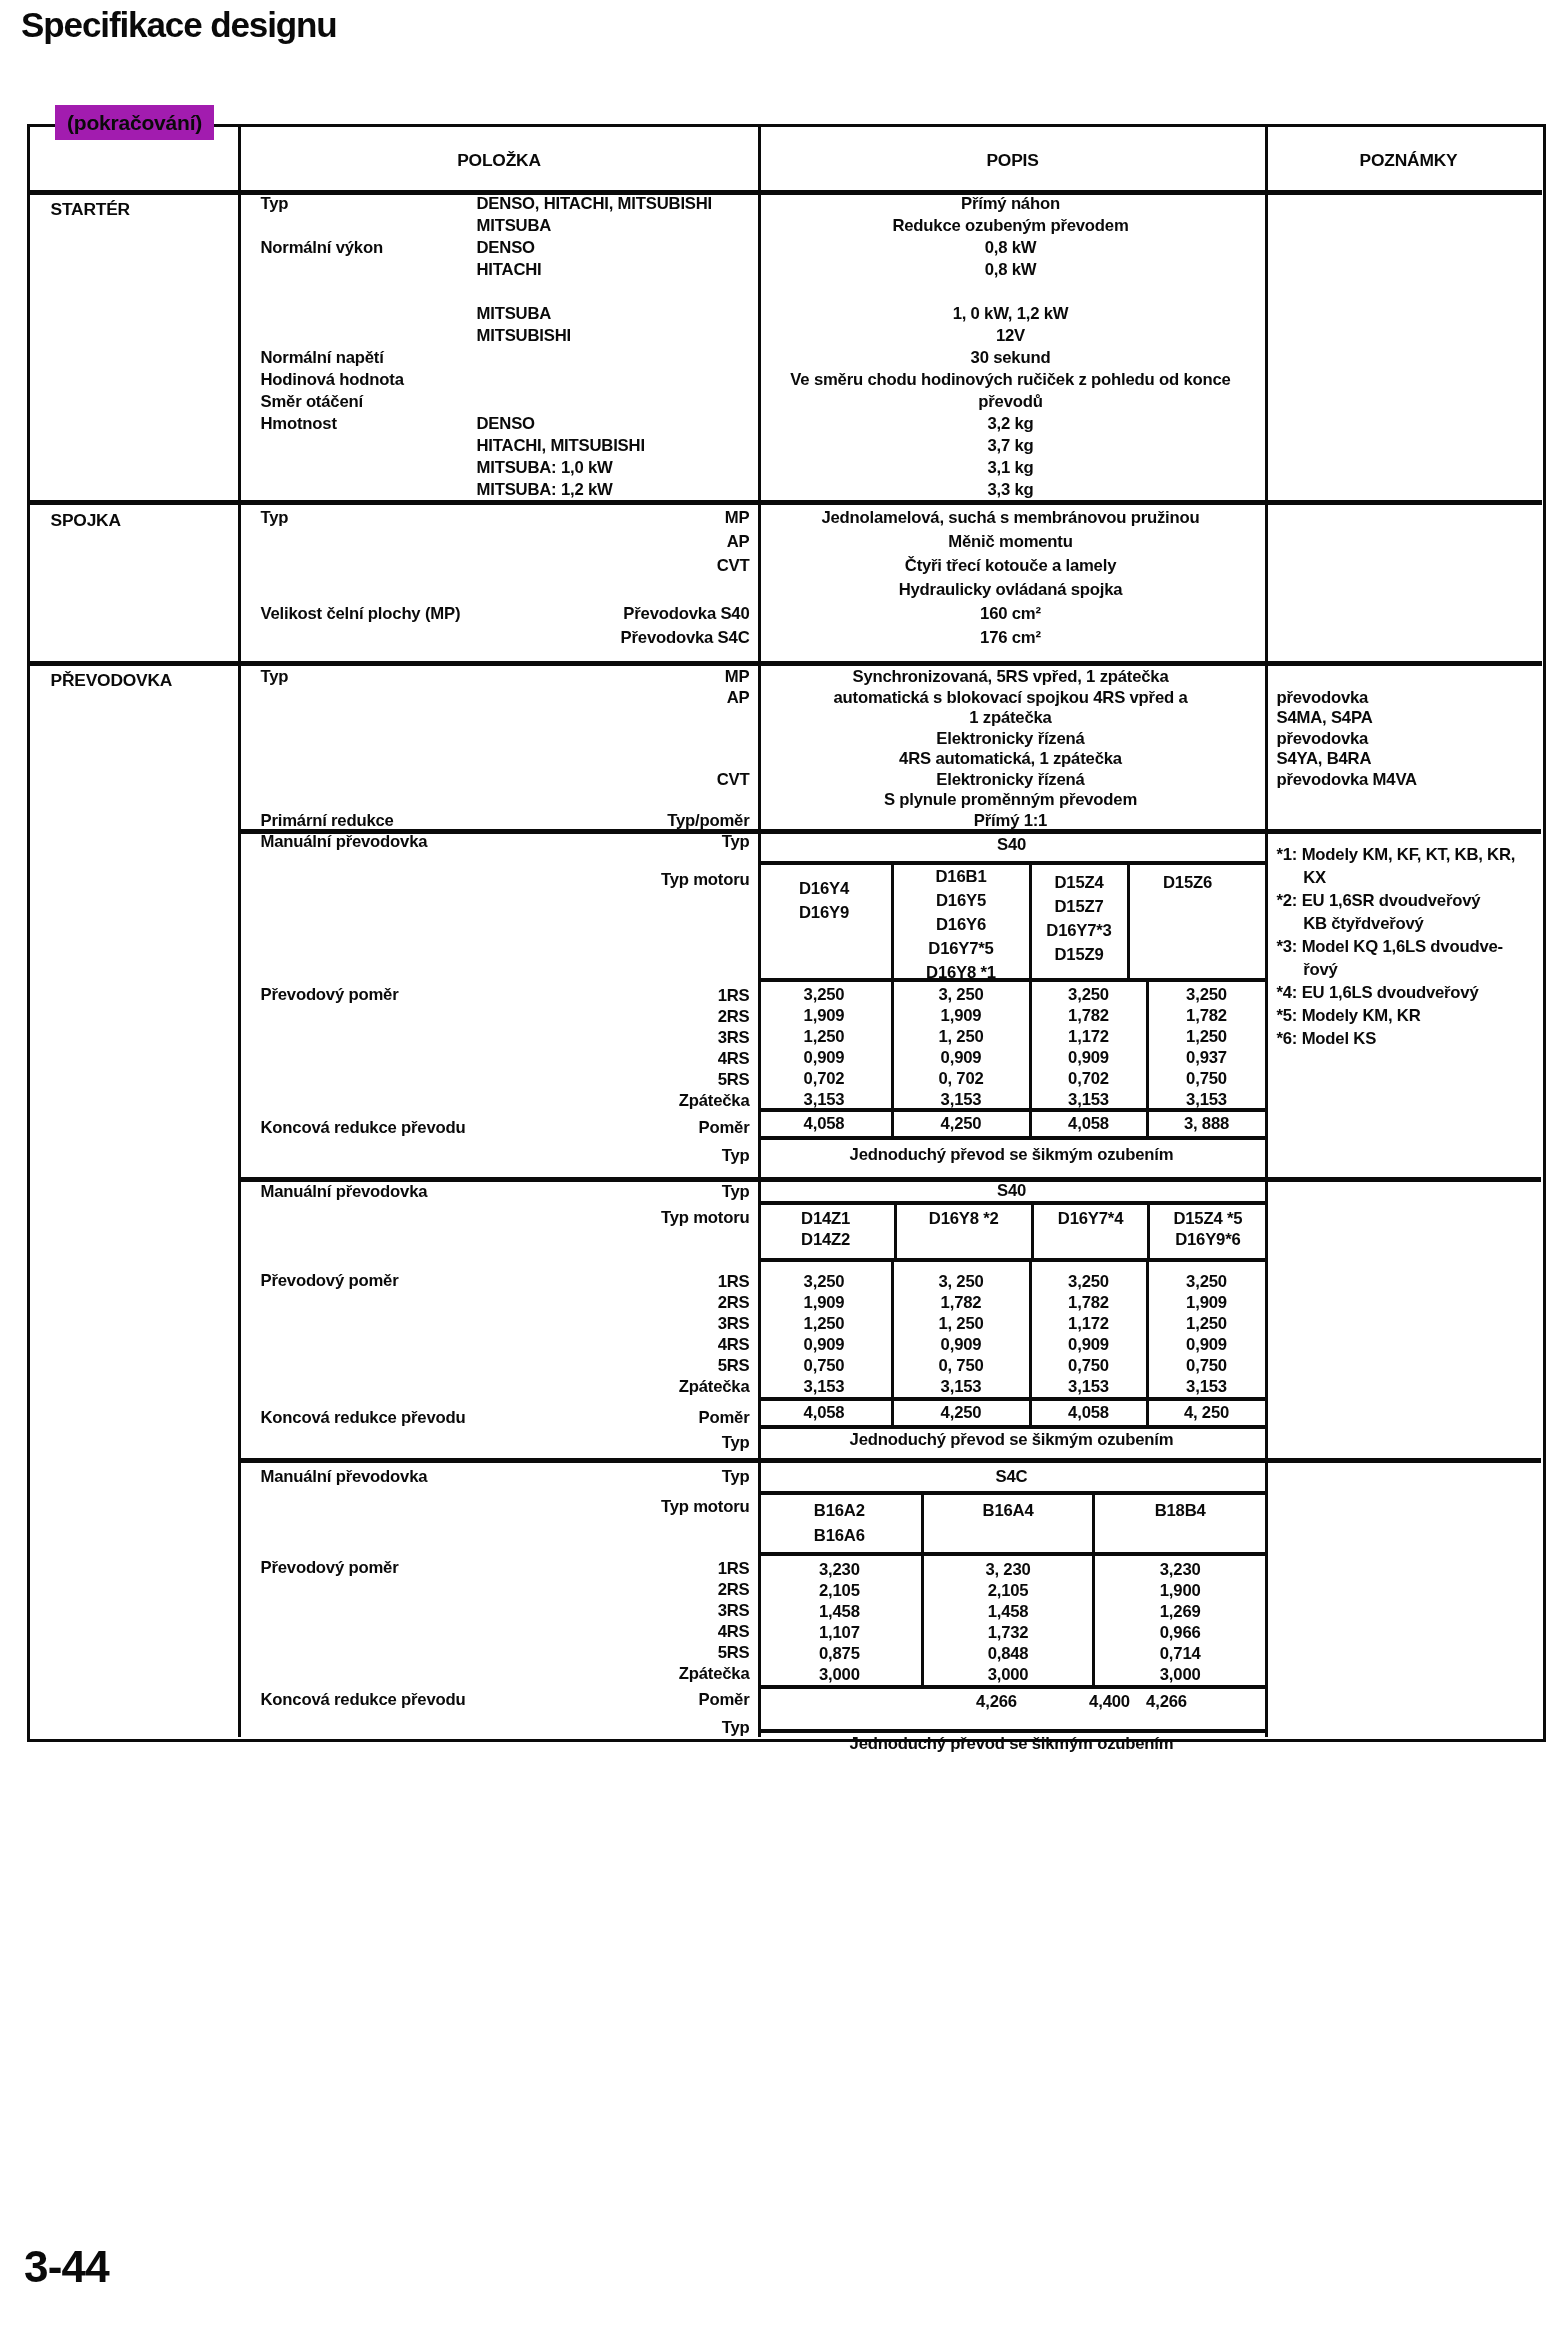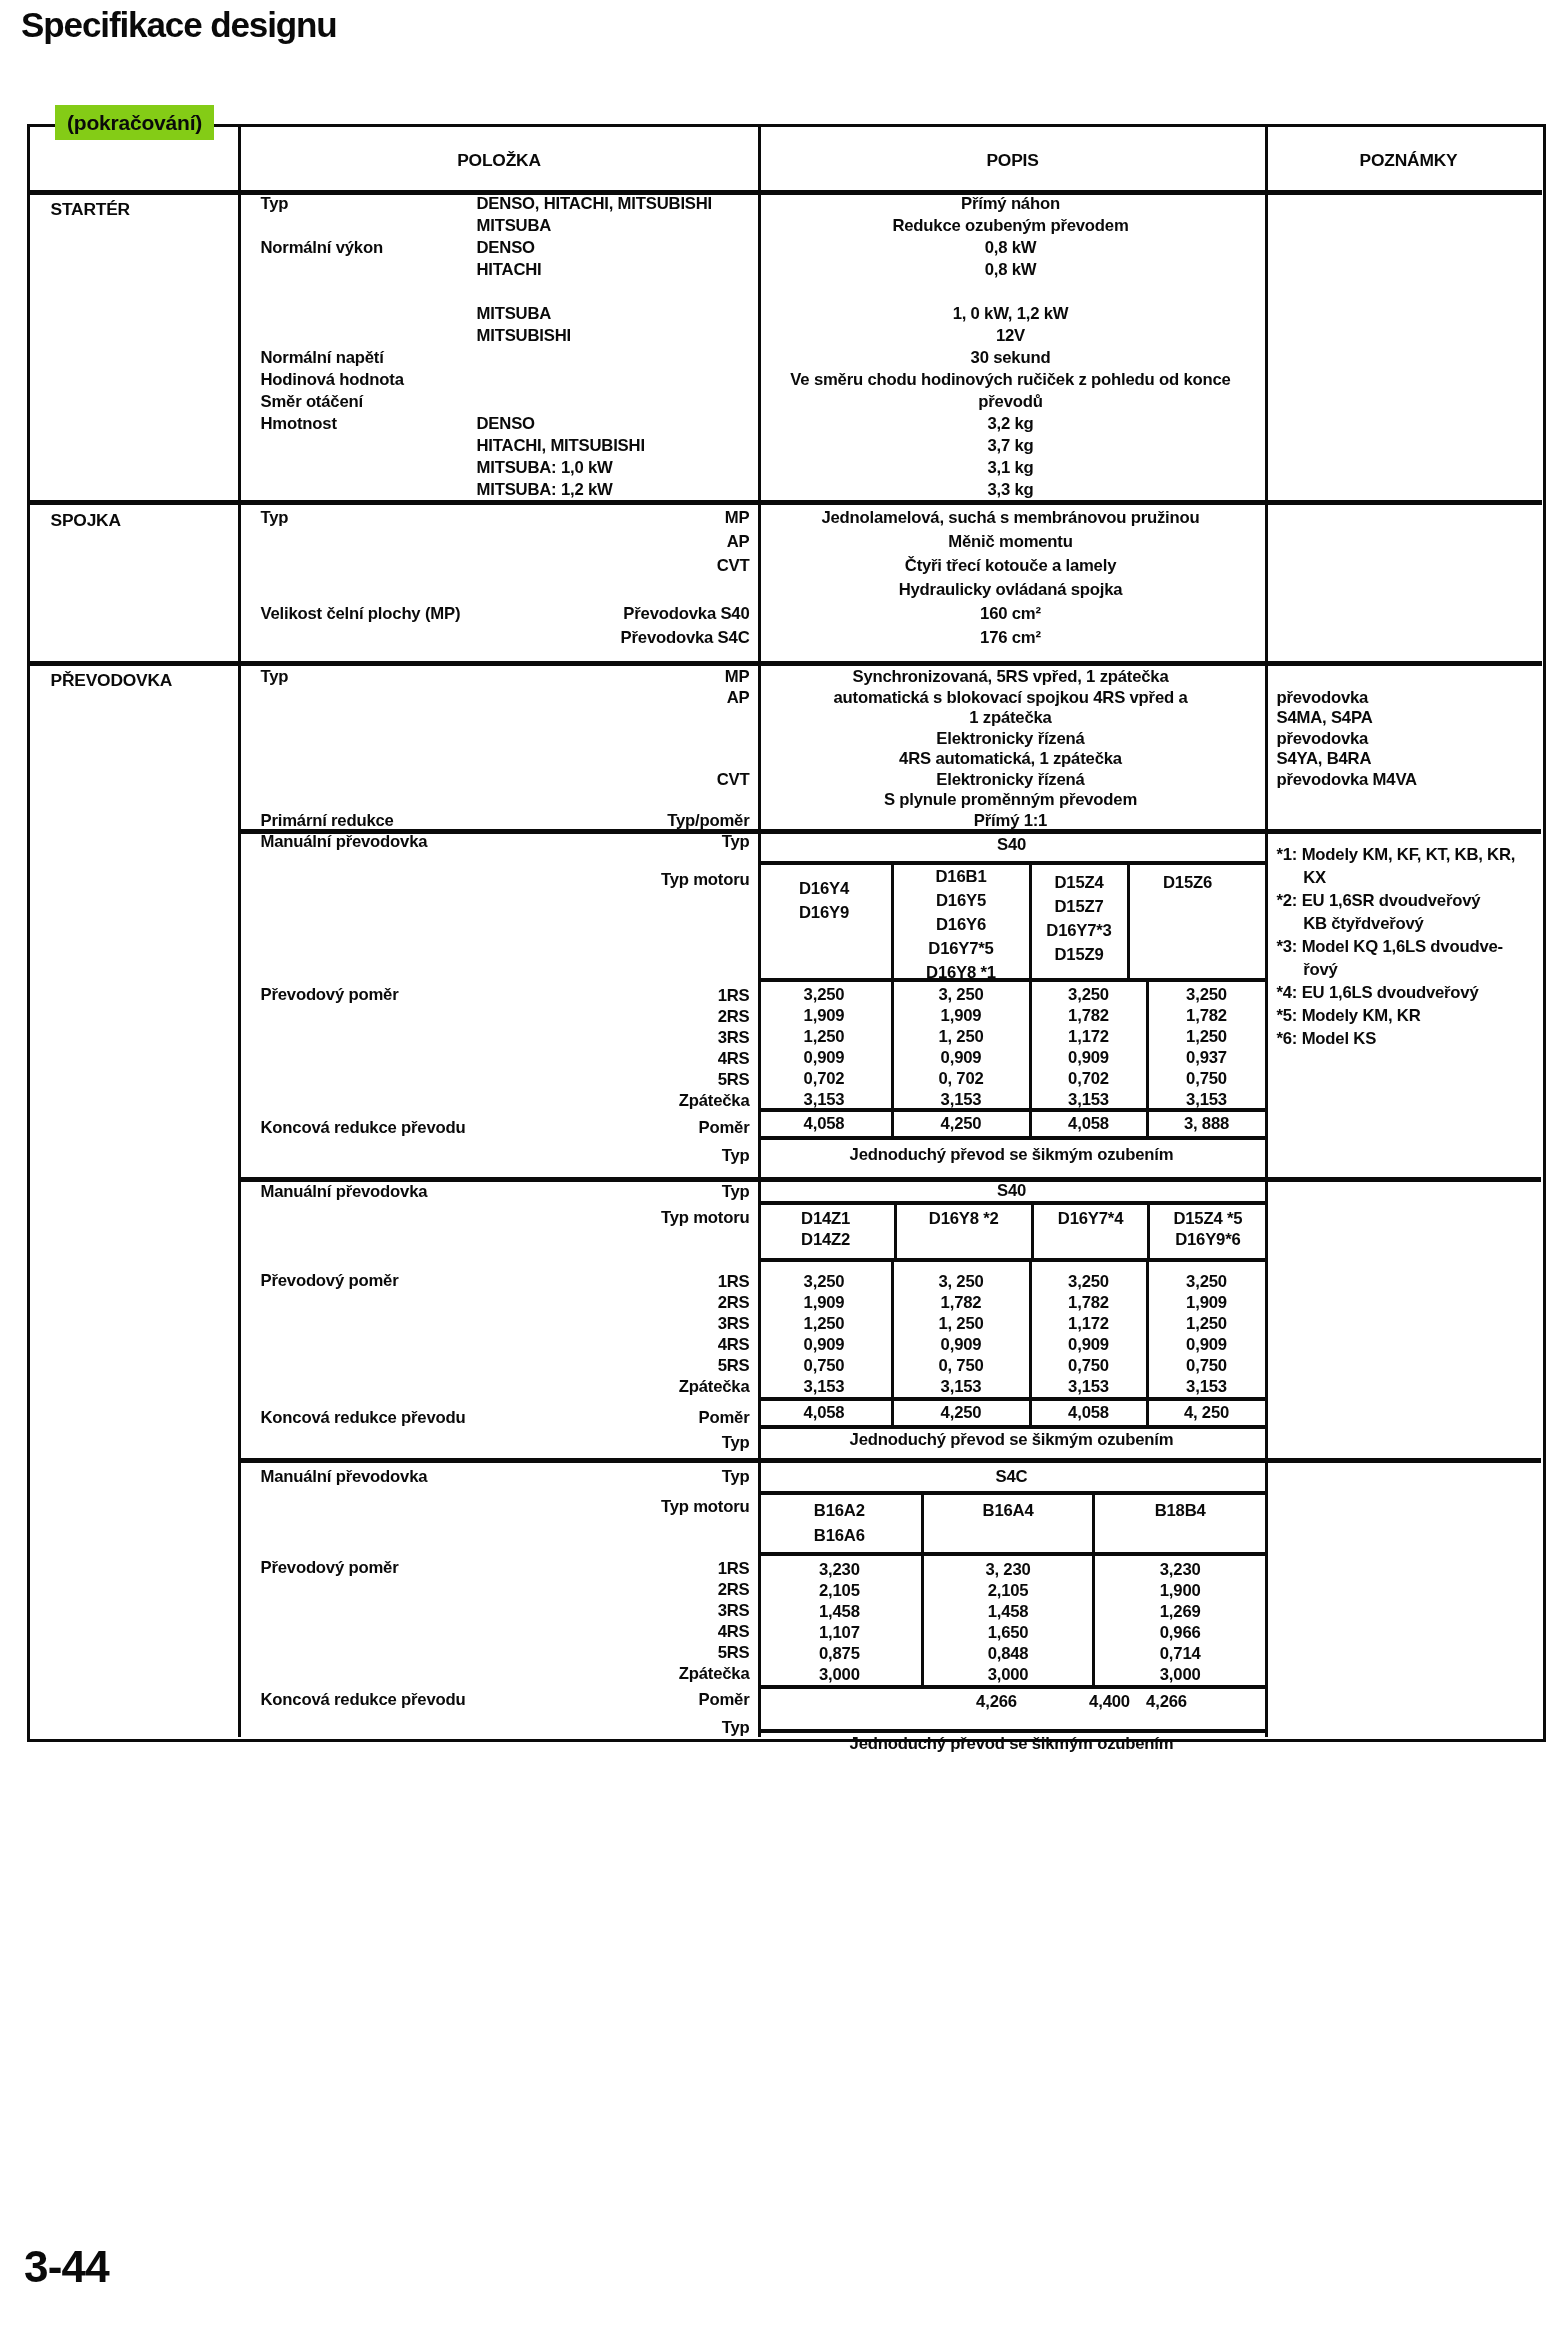--- a/index.html
+++ b/index.html
@@ -4,21 +4,21 @@
 <style>
   html,body{margin:0;padding:0;background:#e8e8e8;}
   .page{position:relative;width:1565px;height:2330px;background:#ffffff;overflow:hidden;
         font-family:"Liberation Sans","DejaVu Sans",sans-serif;font-weight:700;color:#0a0a0a;
         font-size:16.7px;letter-spacing:-0.2px;}
   .abs{position:absolute;}
   .pw{white-space:pre-wrap;}
   .tr{text-align:right;}
   .tc{text-align:center;}
   .title{left:21px;top:4.5px;font-size:35px;letter-spacing:-1.1px;}
-  .cont{left:55px;top:105px;height:35px;line-height:35px;background:#84cc16;padding:0 12px;font-size:21px;z-index:3;}
+  .cont{left:55px;top:105px;height:35px;line-height:35px;background:#a21caf;padding:0 12px;font-size:21px;z-index:3;}
   .pageno{left:24px;top:2242px;font-size:44px;letter-spacing:-0.8px;}
   .tbl{left:26.5px;top:124px;width:1519px;height:1618px;border:3.8px solid #0a0a0a;box-sizing:border-box;}
   .vl{top:0;width:3.8px;height:1610px;background:#0a0a0a;}
   .hl{left:0;width:1512px;height:4.5px;background:#0a0a0a;}
   .hp{left:208px;width:1303px;height:4.5px;background:#0a0a0a;}
   .hdr{top:23px;font-size:17.4px;text-align:center;}
   .sect{font-size:17.4px;}
   .sub{left:728px;width:508px;}
   .row{display:flex;box-sizing:border-box;border-bottom:4.5px solid #0a0a0a;}
   .rowl{display:block;box-sizing:border-box;border-bottom:4.5px solid #0a0a0a;text-align:center;}
@@ -263,21 +263,21 @@
       <div class="row" style="height:133px">
         <div class="cell" style="width:167px;padding-top:3px;line-height:21px">3,230
 2,105
 1,458
 1,107
 0,875
 3,000</div>
         <div class="cell" style="width:171px;padding-top:3px;line-height:21px">3, 230
 2,105
 1,458
-1,650
+1,732
 0,848
 3,000</div>
         <div class="cell" style="width:171px;padding-top:3px;line-height:21px">3,230
 1,900
 1,269
 0,966
 0,714
 3,000</div>
       </div>
       <div class="row" style="height:44px;position:relative">

